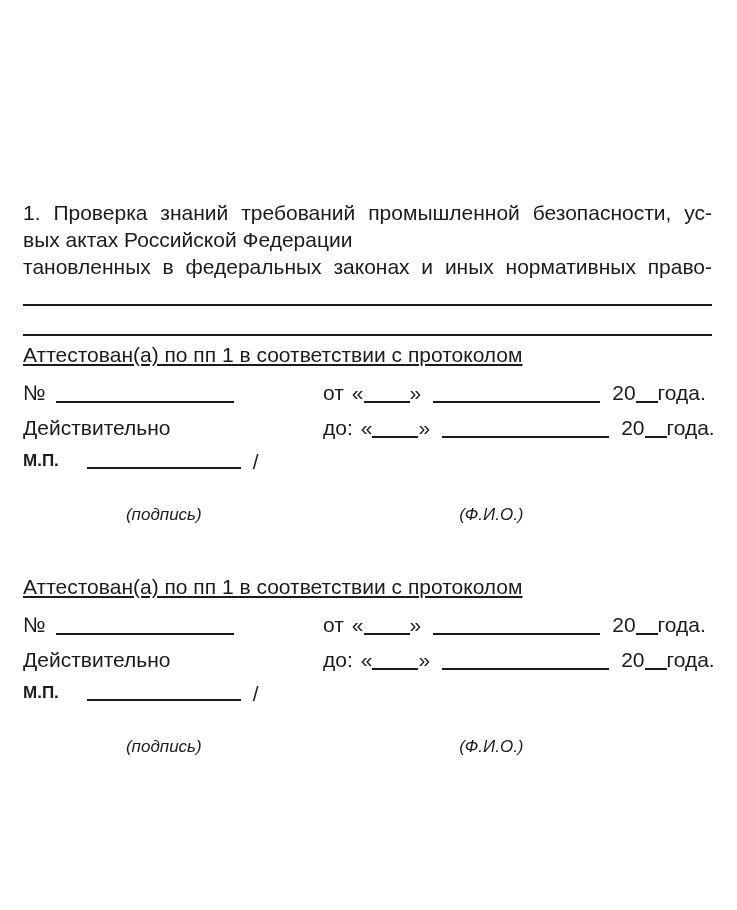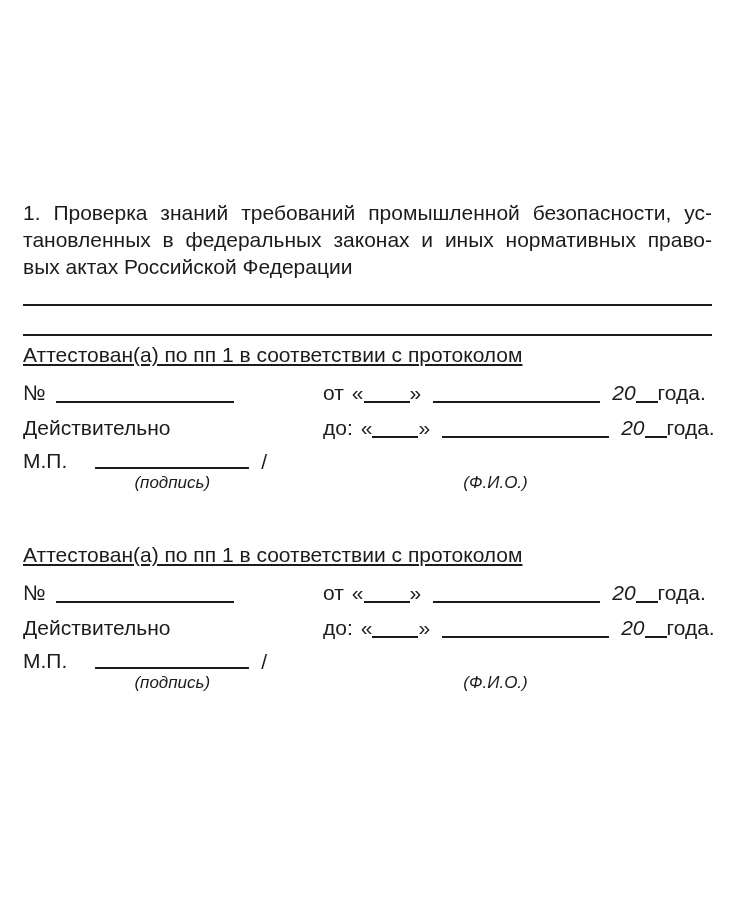--- a/index.html
+++ b/index.html
@@ -40,48 +40,48 @@
     position: relative;
     top: 3px;
     height: 0;
     align-self: baseline;
   }
   .blank.num   { width: 178px; margin-left: 10px; }
   .blank.day   { width: 46px; }
   .blank.month { width: 167px; margin-left: 12px; }
   .blank.year  { width: 22px; }
   .quote-open  { margin-left: 8px; }
-  .year-prefix { margin-left: 12px; font-style: italic; }
+  .year-prefix { margin-left: 12px; }
   .year-suffix { margin-left: 0; }
   
   .mp-row { display: flex; margin-top: 6px; }
-  .mp-label { font-size: 21px; line-height: 27px; flex-shrink: 0; }
-  .field { display: flex; flex-direction: column; }
+  .mp-label { font-size: 17px; line-height: 27px; flex-shrink: 0; font-weight: bold; }
+  .field { display: flex; flex-direction: column; gap: 32px; }
   .field .line { height: 20px; border-bottom: 2px solid #1b1b1b; }
   .field .caption {
     text-align: center;
     font-style: italic;
     font-size: 17px;
     line-height: 20px;
     margin-top: 4px;
   }
   .sig-field { width: 154px; margin-left: 28px; }
   .fio-field { flex: 1; align-items: center; }
   .slash { font-size: 21px; line-height: 27px; margin: 0 12px; align-self: flex-start; padding-top: 1px; }
 </style>
 </head>
 <body>
 
 <div class="page">
   <div class="content">
 
     <div class="title">
       <div class="title-line just">1. Проверка знаний требований промышленной безопасности, ус-</div>
+      <div class="title-line">вых актах Российской Федерации</div>
       <div class="title-line just">тановленных в федеральных законах и иных нормативных право-</div>
-      <div class="title-line">вых актах Российской Федерации</div>
     </div>
 
     <div class="blank-line first"></div>
     <div class="blank-line second"></div>
 
     <div class="block">
       <div class="block-heading">Аттестован(а) по пп 1 в соответствии с протоколом</div>
 
       <div class="row r1">
         <div class="left-col">

